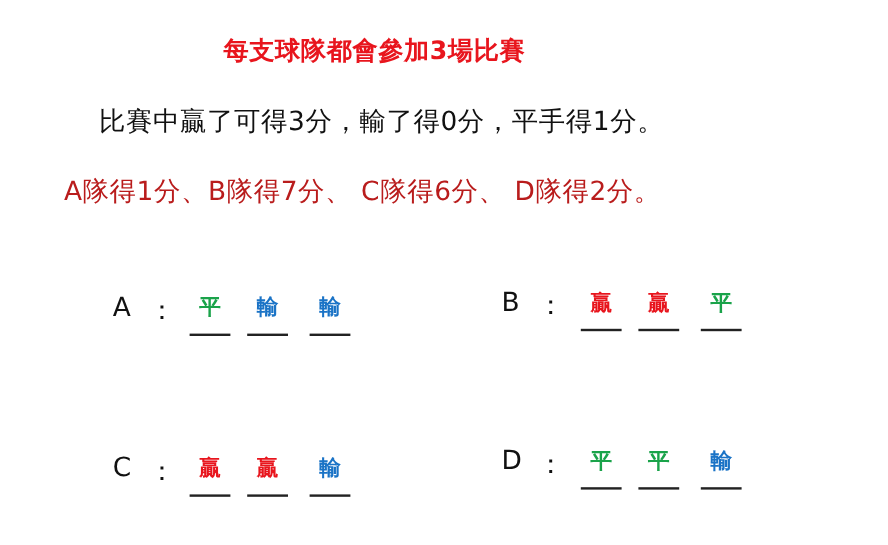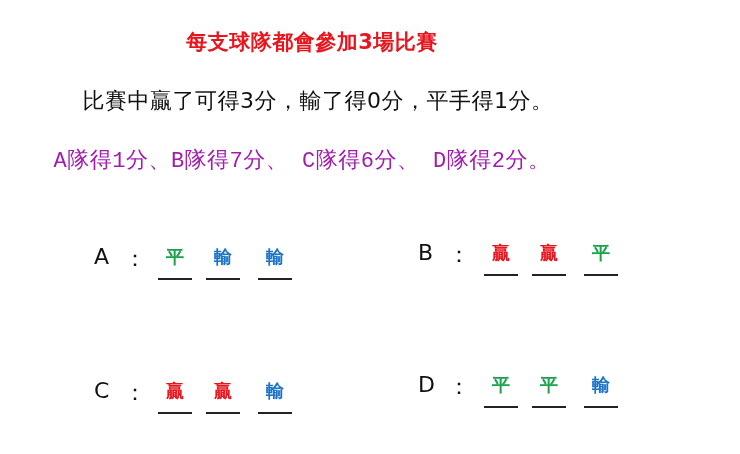--- a/index.html
+++ b/index.html
@@ -10,21 +10,21 @@
   .title {
     position: absolute; left: 0; width: 624px; top: 28px; text-align: center;
     font-size: 21px; font-weight: bold; color: #e8151d; letter-spacing: 0.5px;
   }
   .line1 {
     position: absolute; left: 0; width: 636px; top: 86px; text-align: center;
     font-size: 22px; color: #111; letter-spacing: 0.5px;
   }
   .line2 {
     position: absolute; left: 0; width: 604px; top: 145px; text-align: center;
-    font-size: 22px; color: #a21caf; letter-spacing: 0.5px; font-family: Liberation Mono, monospace;
+    font-size: 22px; color: #b91c1c; letter-spacing: 0.5px;
   }
   .team {
     position: absolute; height: 50px;
   }
   .team-label {
     position: absolute; top: 0; left: 0; font-size: 22px; color: #111;
   }
   .team-colon {
     position: absolute; top: 0; left: 30px; font-size: 22px; color: #111;
   }

